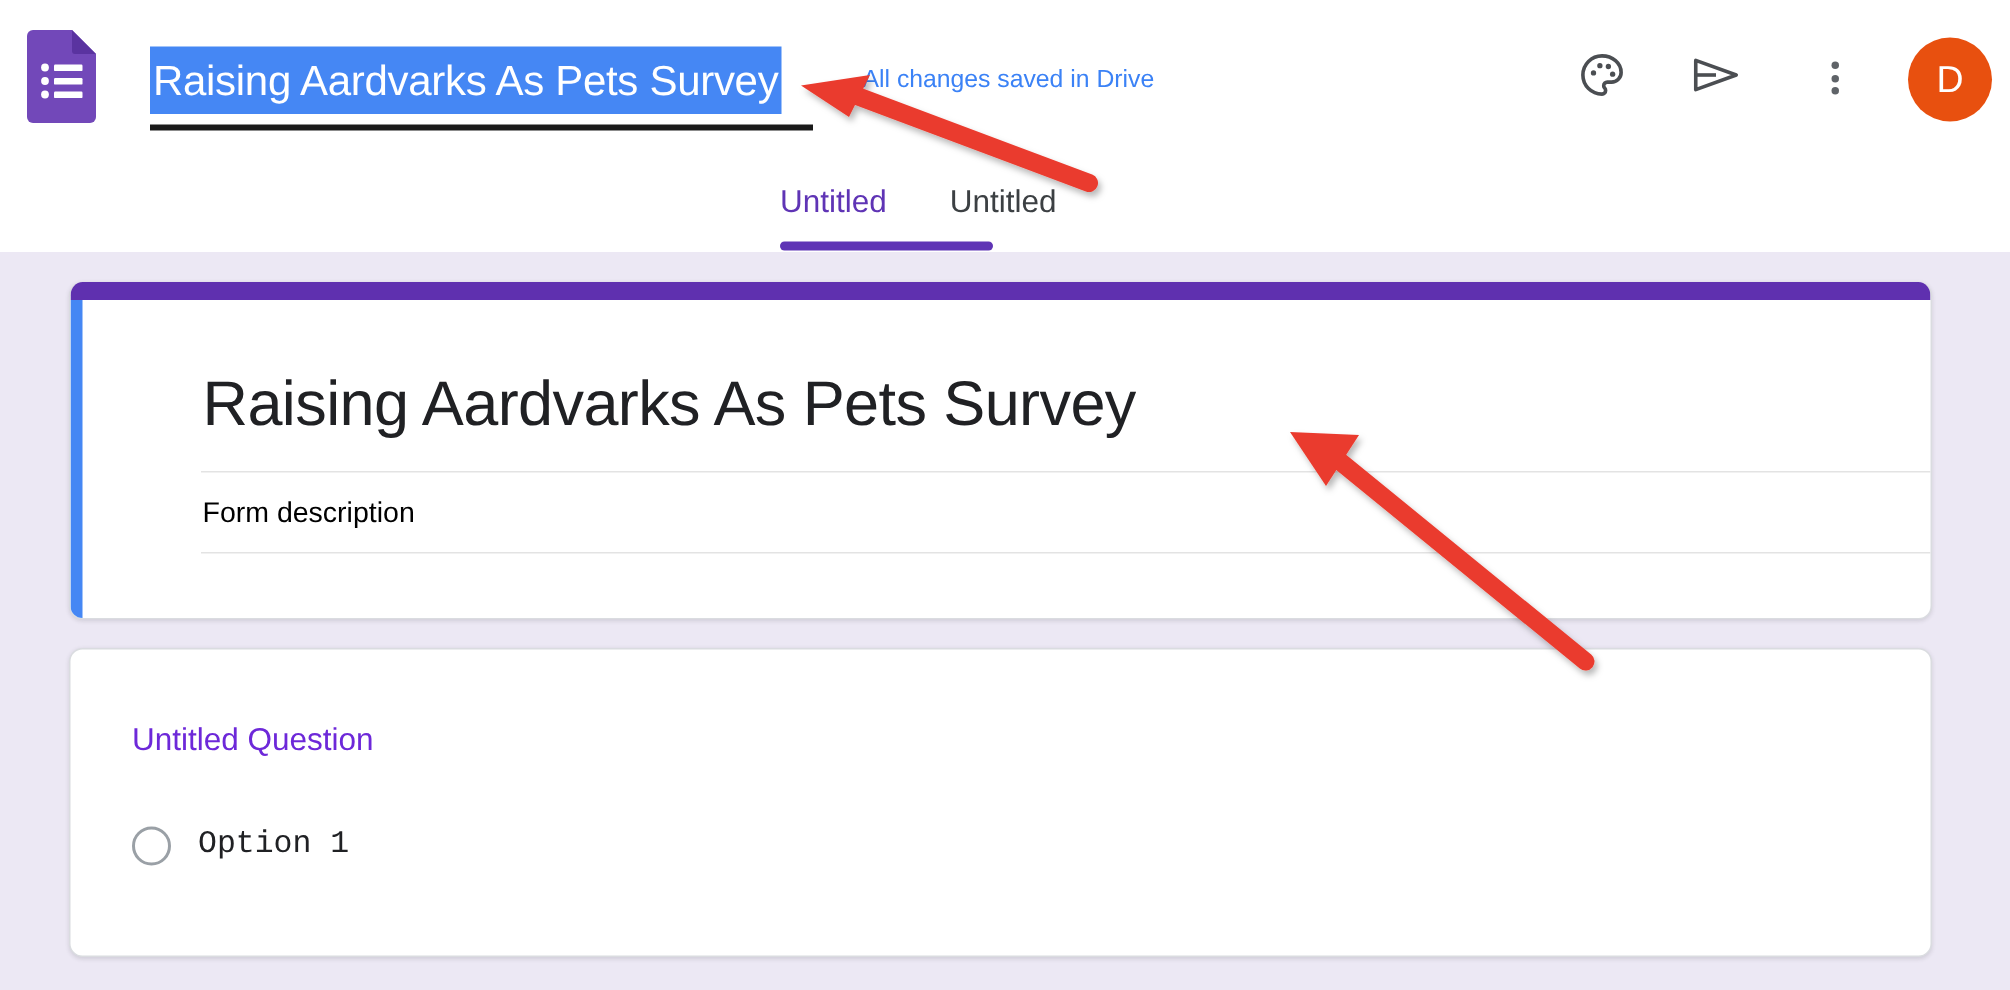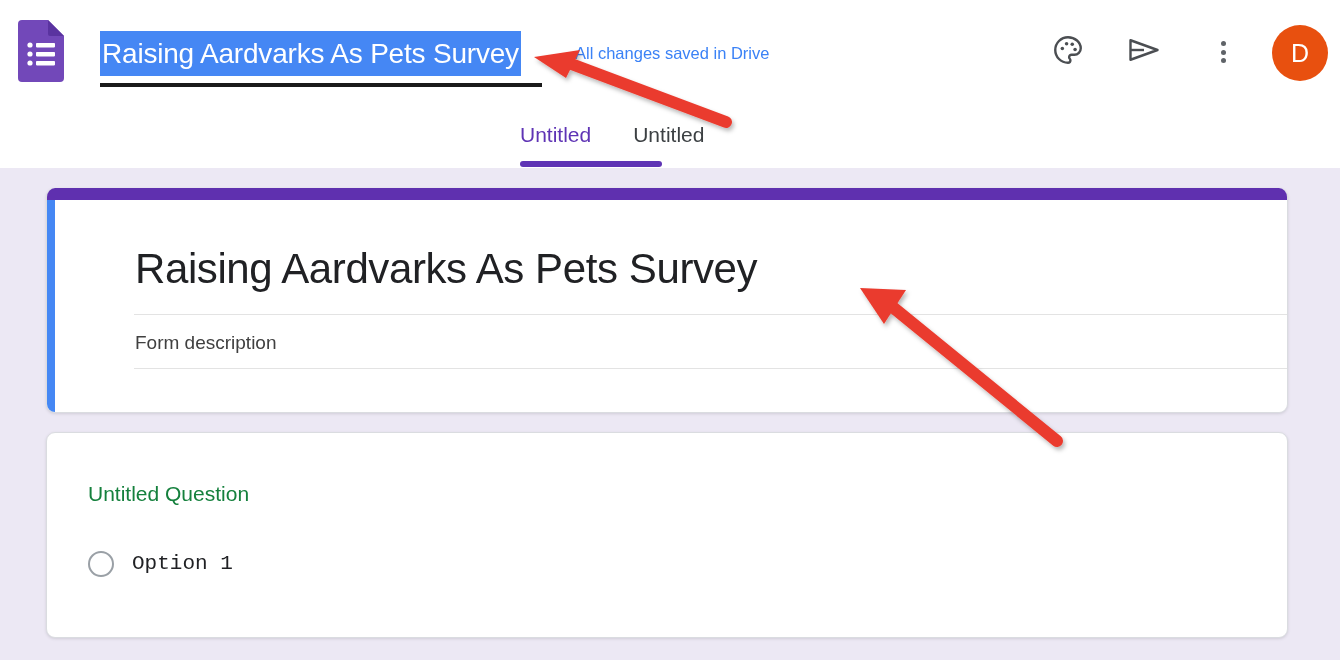--- a/index.html
+++ b/index.html
@@ -165,33 +165,33 @@
     width: 1160px; height: 1px;
     background: #e3e3e3;
   }
   .divider-1 { top: 126px; }
   .divider-2 { top: 180px; }
   .form-desc {
     position: absolute;
     left: 88px; top: 140px;
     font-size: 19px;
     line-height: 30px;
-    color: #404040;
+    color: #000000;
   }
 
   .question-card {
     left: 46px; top: 264px;
     width: 1242px; height: 206px;
   }
   .question-title {
     position: absolute;
     left: 41px; top: 47px;
     font-size: 21px;
     line-height: 28px;
-    color: #15803d;
+    color: #6d28d9;
   }
   .option-row {
     position: absolute;
     left: 41px; top: 118px;
     display: flex;
     align-items: center;
   }
   .radio-circle {
     width: 26px; height: 26px;
     border: 2px solid #9aa0a6;

